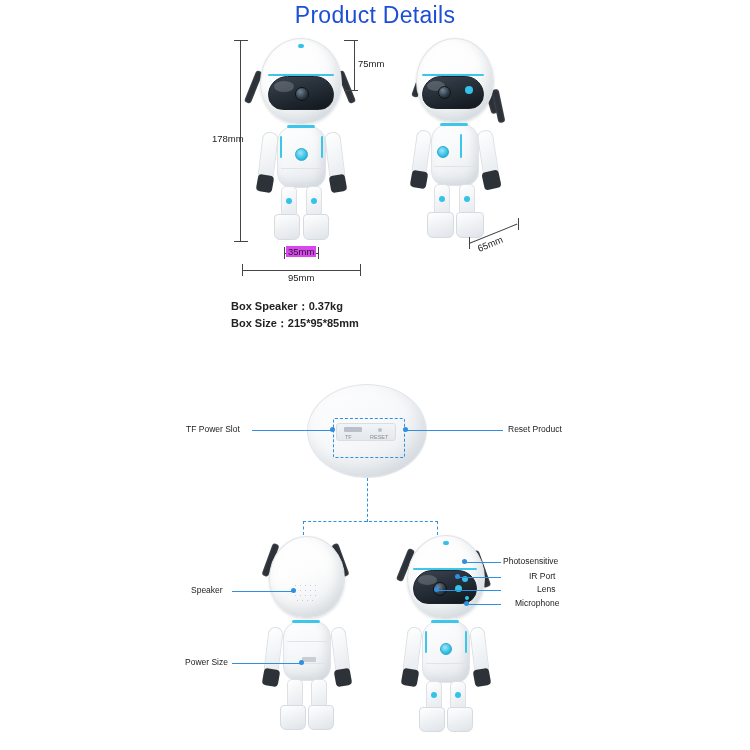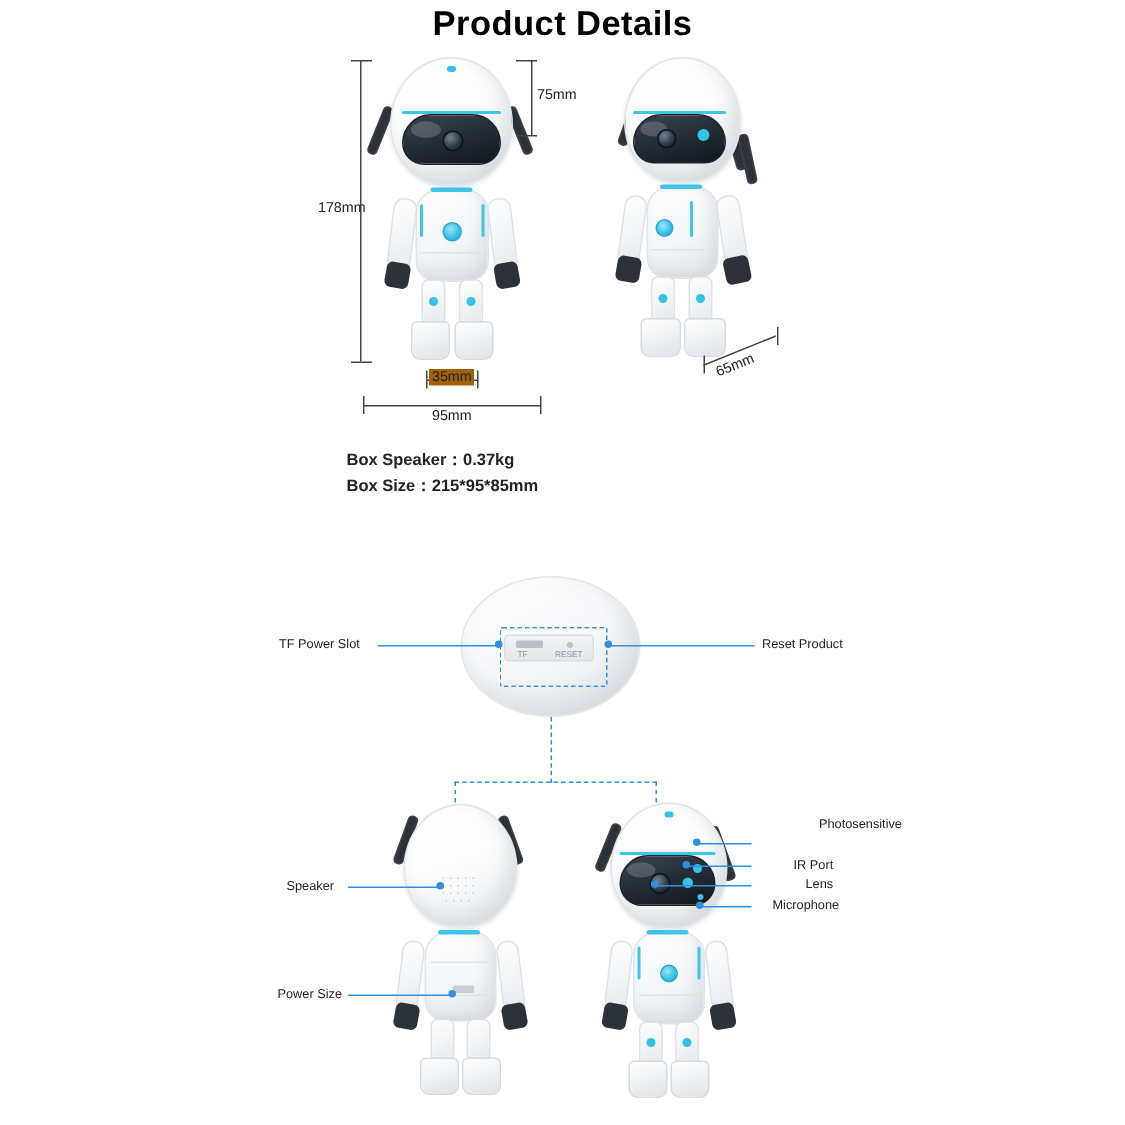--- a/index.html
+++ b/index.html
@@ -10,21 +10,21 @@
     font-family:"Liberation Sans", sans-serif;
     position:relative;
     overflow:hidden;
     color:#333;
   }
   .page { position:relative; width:750px; height:750px; }
 
   .title {
     position:absolute; top:2px; left:0; width:750px;
     text-align:center;
-    font-size:23px; font-weight:bold; color:#000000;
+    font-size:23px; font-weight:normal; color:#1d4ed8;
     letter-spacing:.3px;
   }
 
   
   .dimtext { position:absolute; font-size:9.5px; color:#222; }
   .dimline { position:absolute; background:#444; }
   .vline { width:1px; }
   .hline { height:1px; }
   .leader { position:absolute; background:#2f8fe0; }
   .labeltext { position:absolute; font-size:8.5px; color:#222; white-space:nowrap; }
@@ -204,21 +204,21 @@
   <div class="dimtext" style="left:358px; top:58px;">75mm</div>
 
   <div class="dimline vline" style="left:240px; top:40px; height:201px;"></div>
   <div class="dimline hline" style="left:234px; top:40px; width:14px;"></div>
   <div class="dimline hline" style="left:234px; top:241px; width:14px;"></div>
   <div class="dimtext" style="left:212px; top:133px;">178mm</div>
 
   <div class="dimline hline" style="left:284px; top:253px; width:34px;"></div>
   <div class="dimline vline" style="left:284px; top:247px; height:12px;"></div>
   <div class="dimline vline" style="left:318px; top:247px; height:12px;"></div>
-  <div class="dimtext" style="left:286px; top:246px; background:#a16207; padding:0 2px;">35mm</div>
+  <div class="dimtext" style="left:286px; top:246px; background:#d946ef; padding:0 2px;">35mm</div>
 
   <div class="dimline hline" style="left:242px; top:270px; width:118px;"></div>
   <div class="dimline vline" style="left:242px; top:264px; height:12px;"></div>
   <div class="dimline vline" style="left:360px; top:264px; height:12px;"></div>
   <div class="dimtext" style="left:288px; top:272px;">95mm</div>
 
   <div class="dimline" style="left:469px; top:243px; width:52px; height:1px; transform:rotate(-22deg); transform-origin:left center;"></div>
   <div class="dimline vline" style="left:469px; top:237px; height:12px;"></div>
   <div class="dimline vline" style="left:518px; top:218px; height:12px;"></div>
   <div class="dimtext" style="left:476px; top:244px; transform:rotate(-22deg); transform-origin:left center; background:#fff; padding:0 2px;">65mm</div>
@@ -328,21 +328,21 @@
   <div class="leader" style="left:232px; top:591px; width:62px; height:1px;"></div>
   <div class="leader" style="left:291px; top:588px; width:5px; height:5px; border-radius:50%;"></div>
   <div class="labeltext" style="left:191px; top:585px;">Speaker</div>
 
   <div class="leader" style="left:232px; top:663px; width:70px; height:1px;"></div>
   <div class="leader" style="left:299px; top:660px; width:5px; height:5px; border-radius:50%;"></div>
   <div class="labeltext" style="left:185px; top:657px;">Power Size</div>
 
   <div class="leader" style="left:466px; top:562px; width:35px; height:1px;"></div>
   <div class="leader" style="left:462px; top:559px; width:5px; height:5px; border-radius:50%;"></div>
-  <div class="labeltext" style="left:503px; top:544px;margin-left:43px;">Photosensitive</div>
+  <div class="labeltext" style="left:503px; top:556px;">Photosensitive</div>
 
   <div class="leader" style="left:459px; top:577px; width:42px; height:1px;"></div>
   <div class="leader" style="left:455px; top:574px; width:5px; height:5px; border-radius:50%;"></div>
   <div class="labeltext" style="left:529px; top:571px;">IR Port</div>
 
   <div class="leader" style="left:438px; top:590px; width:63px; height:1px;"></div>
   <div class="leader" style="left:434px; top:587px; width:5px; height:5px; border-radius:50%;"></div>
   <div class="labeltext" style="left:537px; top:584px;">Lens</div>
 
   <div class="leader" style="left:468px; top:604px; width:33px; height:1px;"></div>

